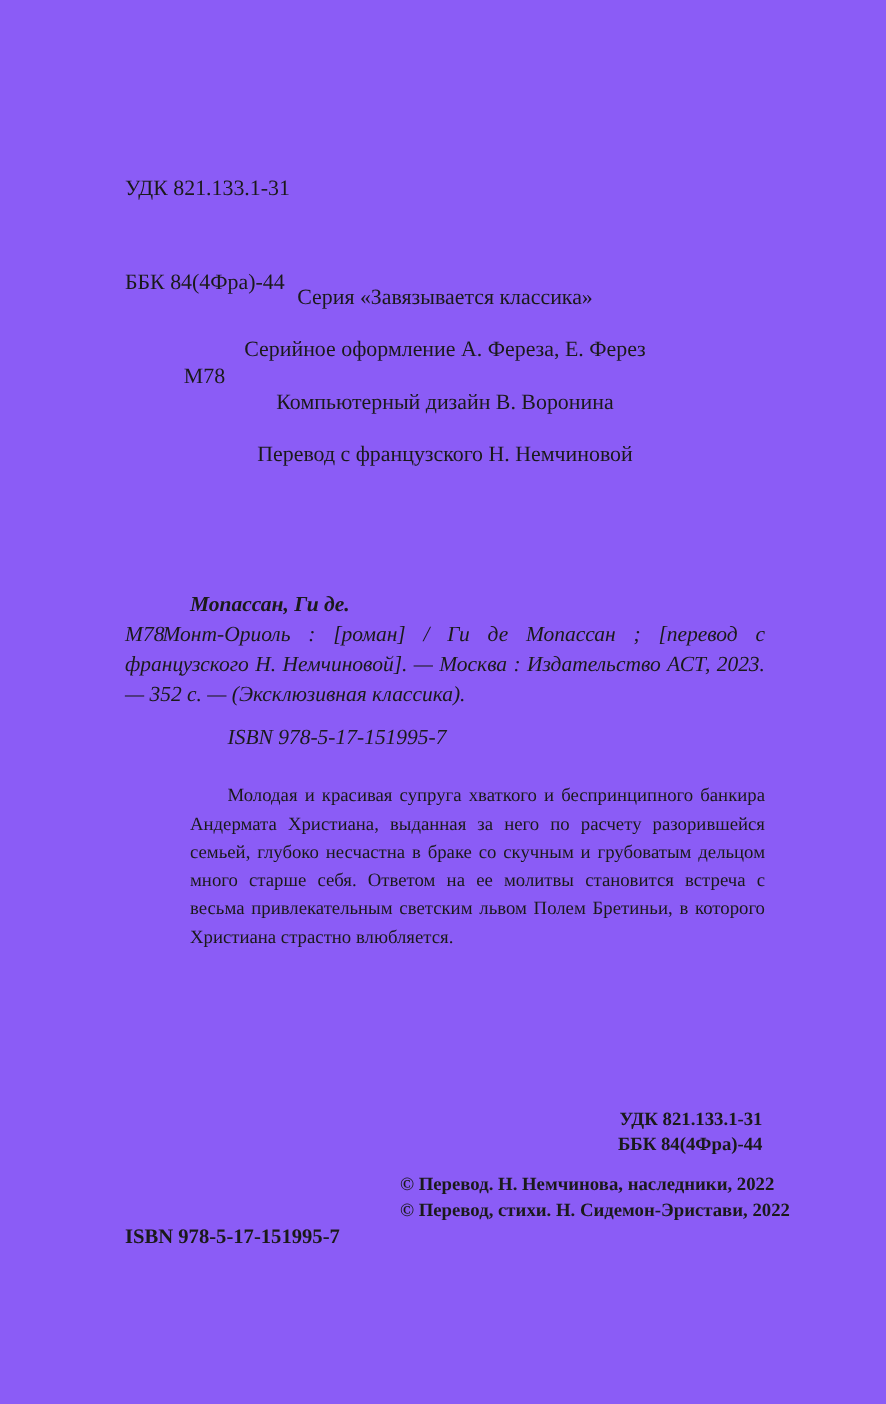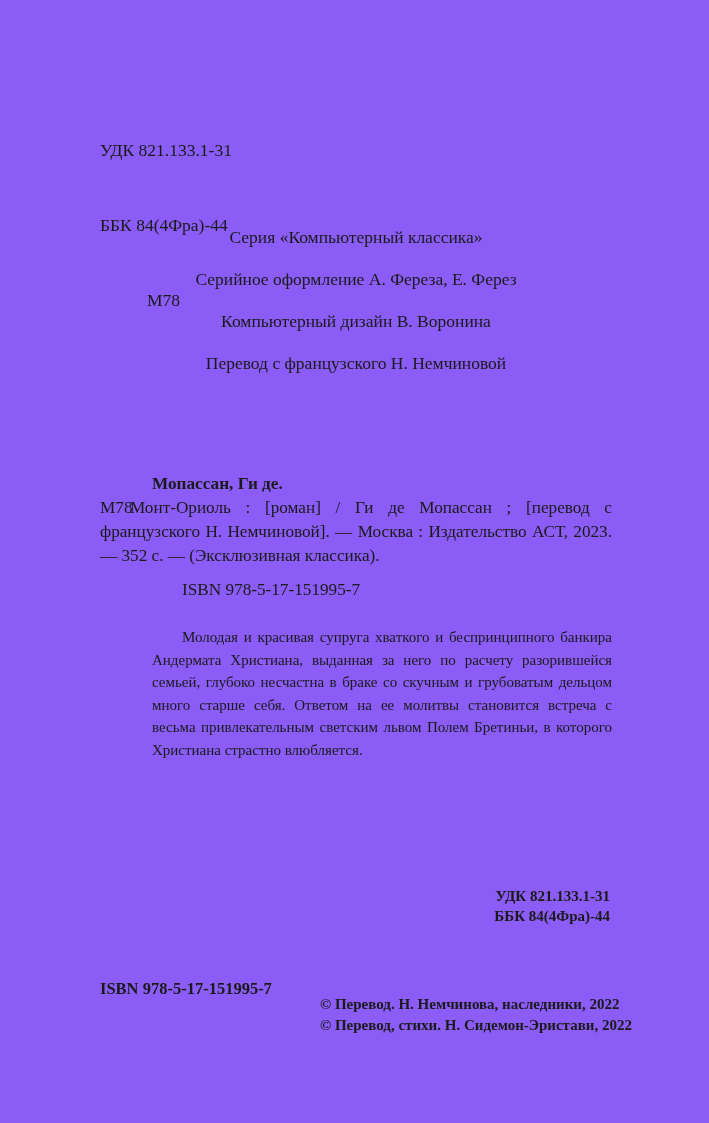--- a/index.html
+++ b/index.html
@@ -48,20 +48,21 @@
   }
   .credits .name { }
 
   
   .biblio {
     position: absolute;
     left: 100px;
     top: 472px;
     width: 512px;
     font-size: 17.2px;
+    font-style: italic;
   }
   .biblio-author {
     margin-left: 52px;
     font-weight: bold;
     line-height: 24px;
     white-space: pre;
   }
   .biblio-body {
     position: relative;
     line-height: 24px;
@@ -109,21 +110,21 @@
     font-size: 15px;
     font-weight: bold;
     line-height: 20px;
   }
   .udk-bottom .line { display: block; white-space: pre; }
 
   
   .copyright {
     position: absolute;
     left: 320px;
-    top: 994px;
+    top: 938px;
     font-size: 15px;
     font-weight: bold;
     line-height: 20.5px;
   }
   .copyright .line { display: block; white-space: pre; }
 
   .isbn-bottom {
     position: absolute;
     left: 100px;
     top: 979px;
@@ -137,21 +138,21 @@
 
 <div id="page">
 
   <div class="udk-top">
     <span class="line">УДК 821.133.1-31</span>
     <span class="line">ББК 84(4Фра)-44</span>
     <span class="line line-indent">М78</span>
   </div>
 
   <div class="credits">
-    <span class="credit-line">Серия «Компьютерный классика»</span>
+    <span class="credit-line">Серия «Завязывается классика»</span>
     <span class="credit-line"><span>Серийное оформление </span><span class="name">А. Фереза, Е. Ферез</span></span>
     <span class="credit-line"><span>Компьютерный дизайн </span><span class="name">В. Воронина</span></span>
     <span class="credit-line"><span>Перевод с французского </span><span class="name">Н. Немчиновой</span></span>
   </div>
 
   <div class="biblio">
     <div class="biblio-author">Мопассан, Ги де.</div>
     <div class="biblio-body">
       <span class="biblio-code">М78</span>
       <div class="biblio-desc">Монт-Ориоль : [роман] / Ги де Мопассан ; [перевод с французского Н. Немчиновой]. — Москва : Издательство АСТ, 2023. — 352 с. — (Эксклюзивная классика).</div>

